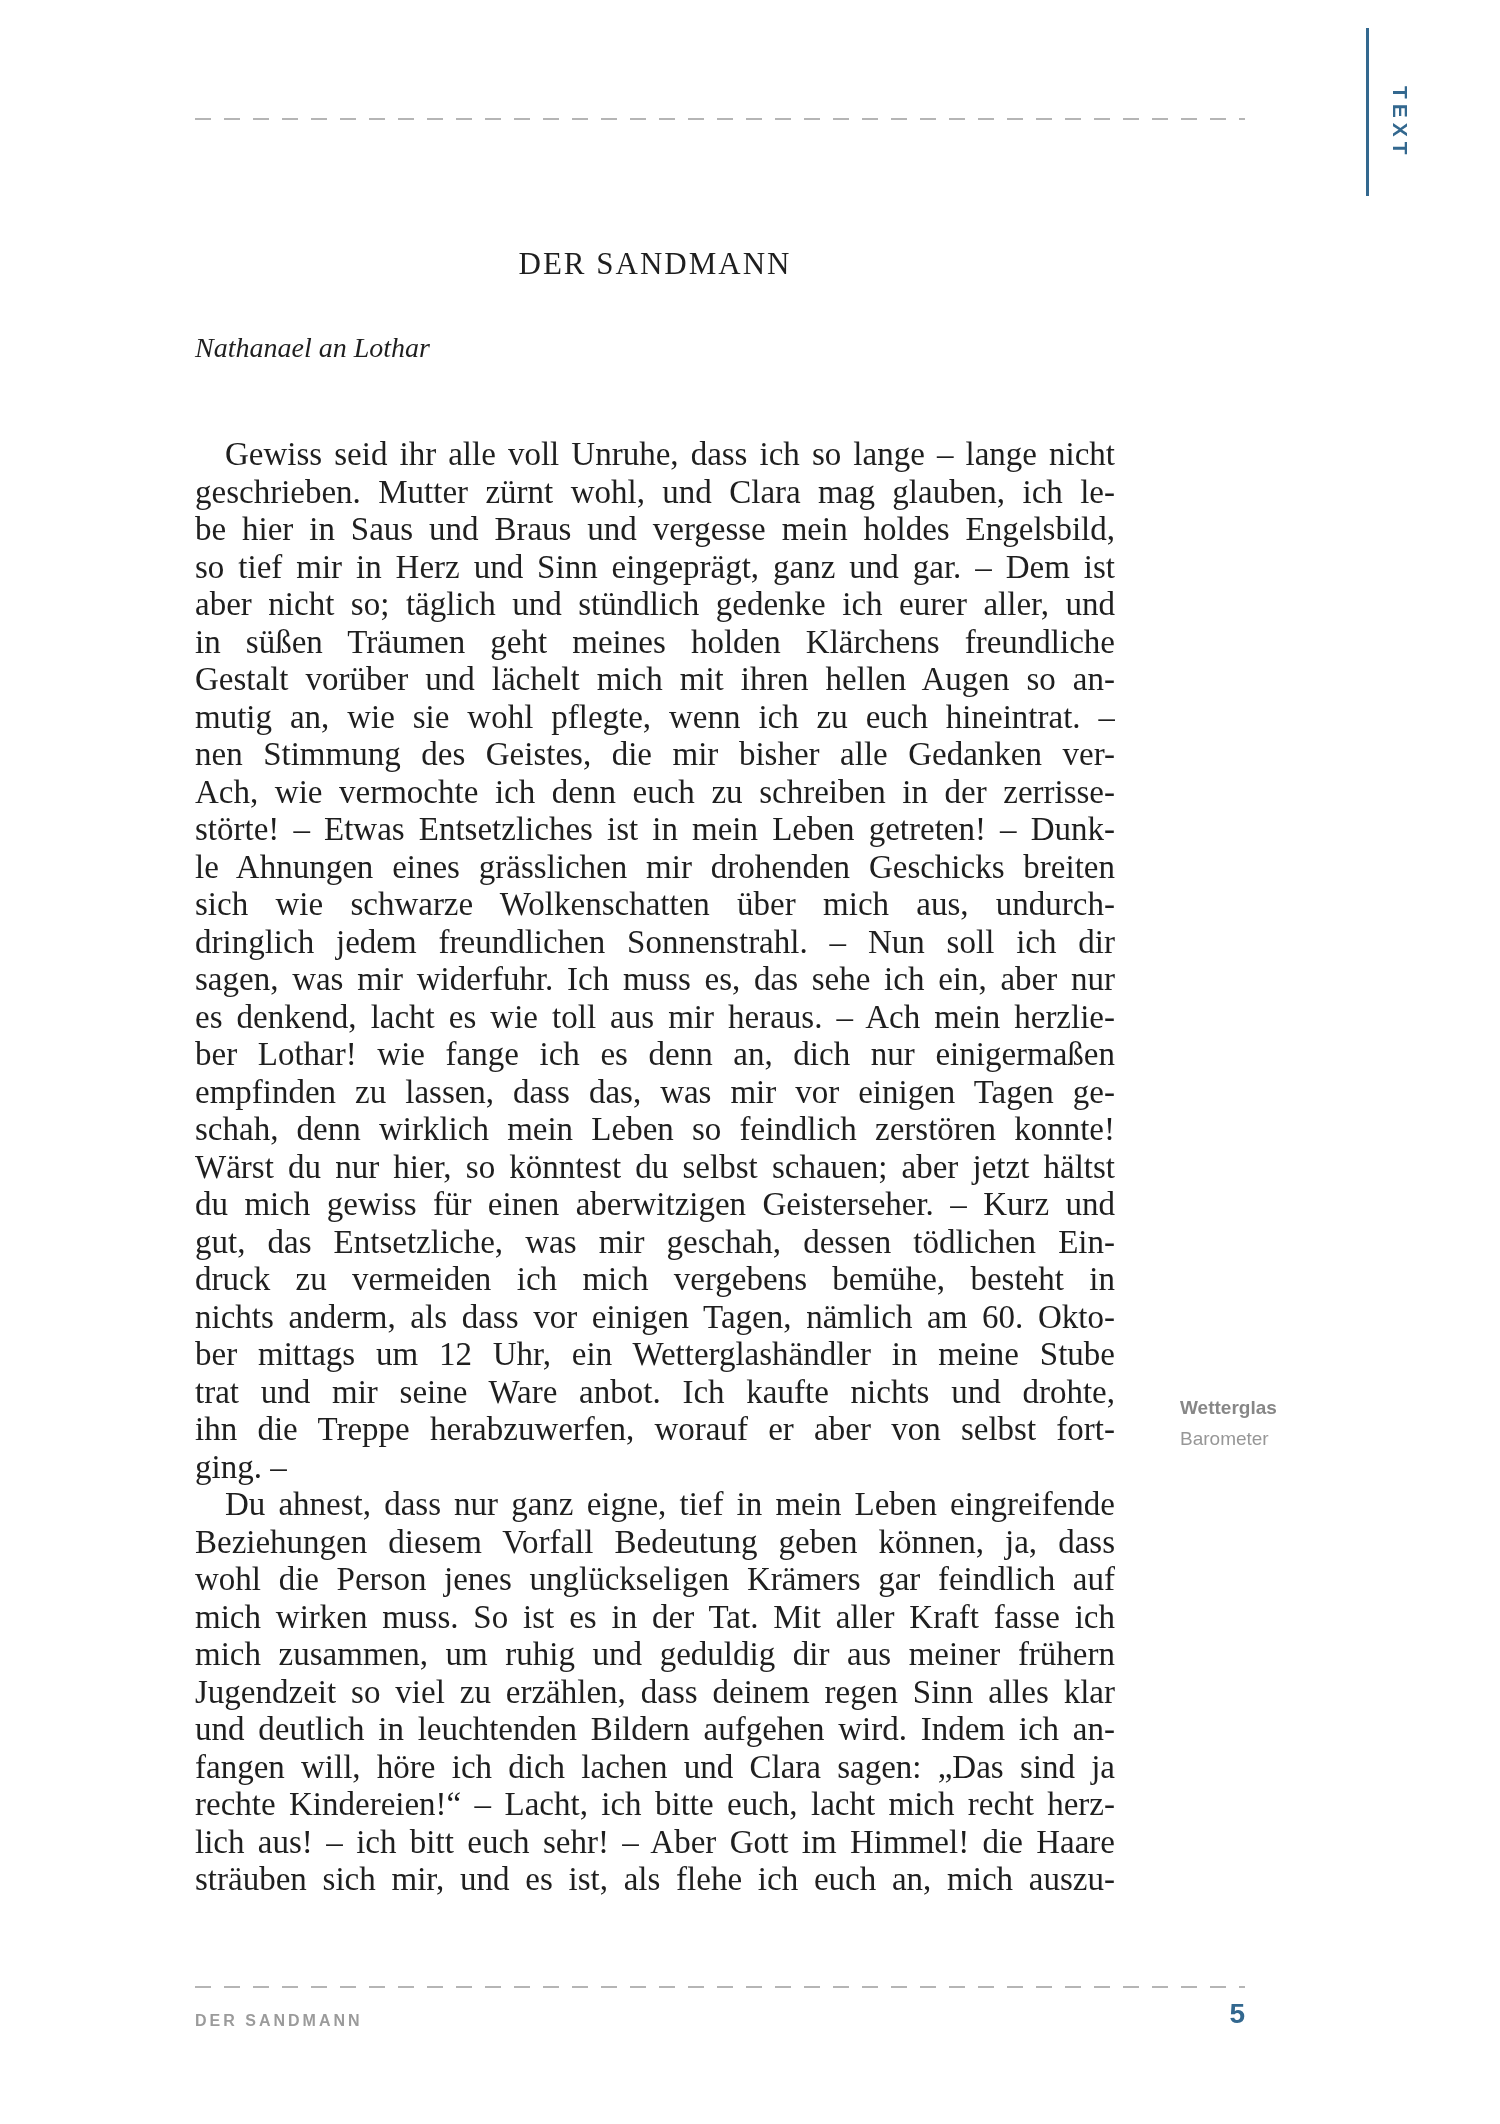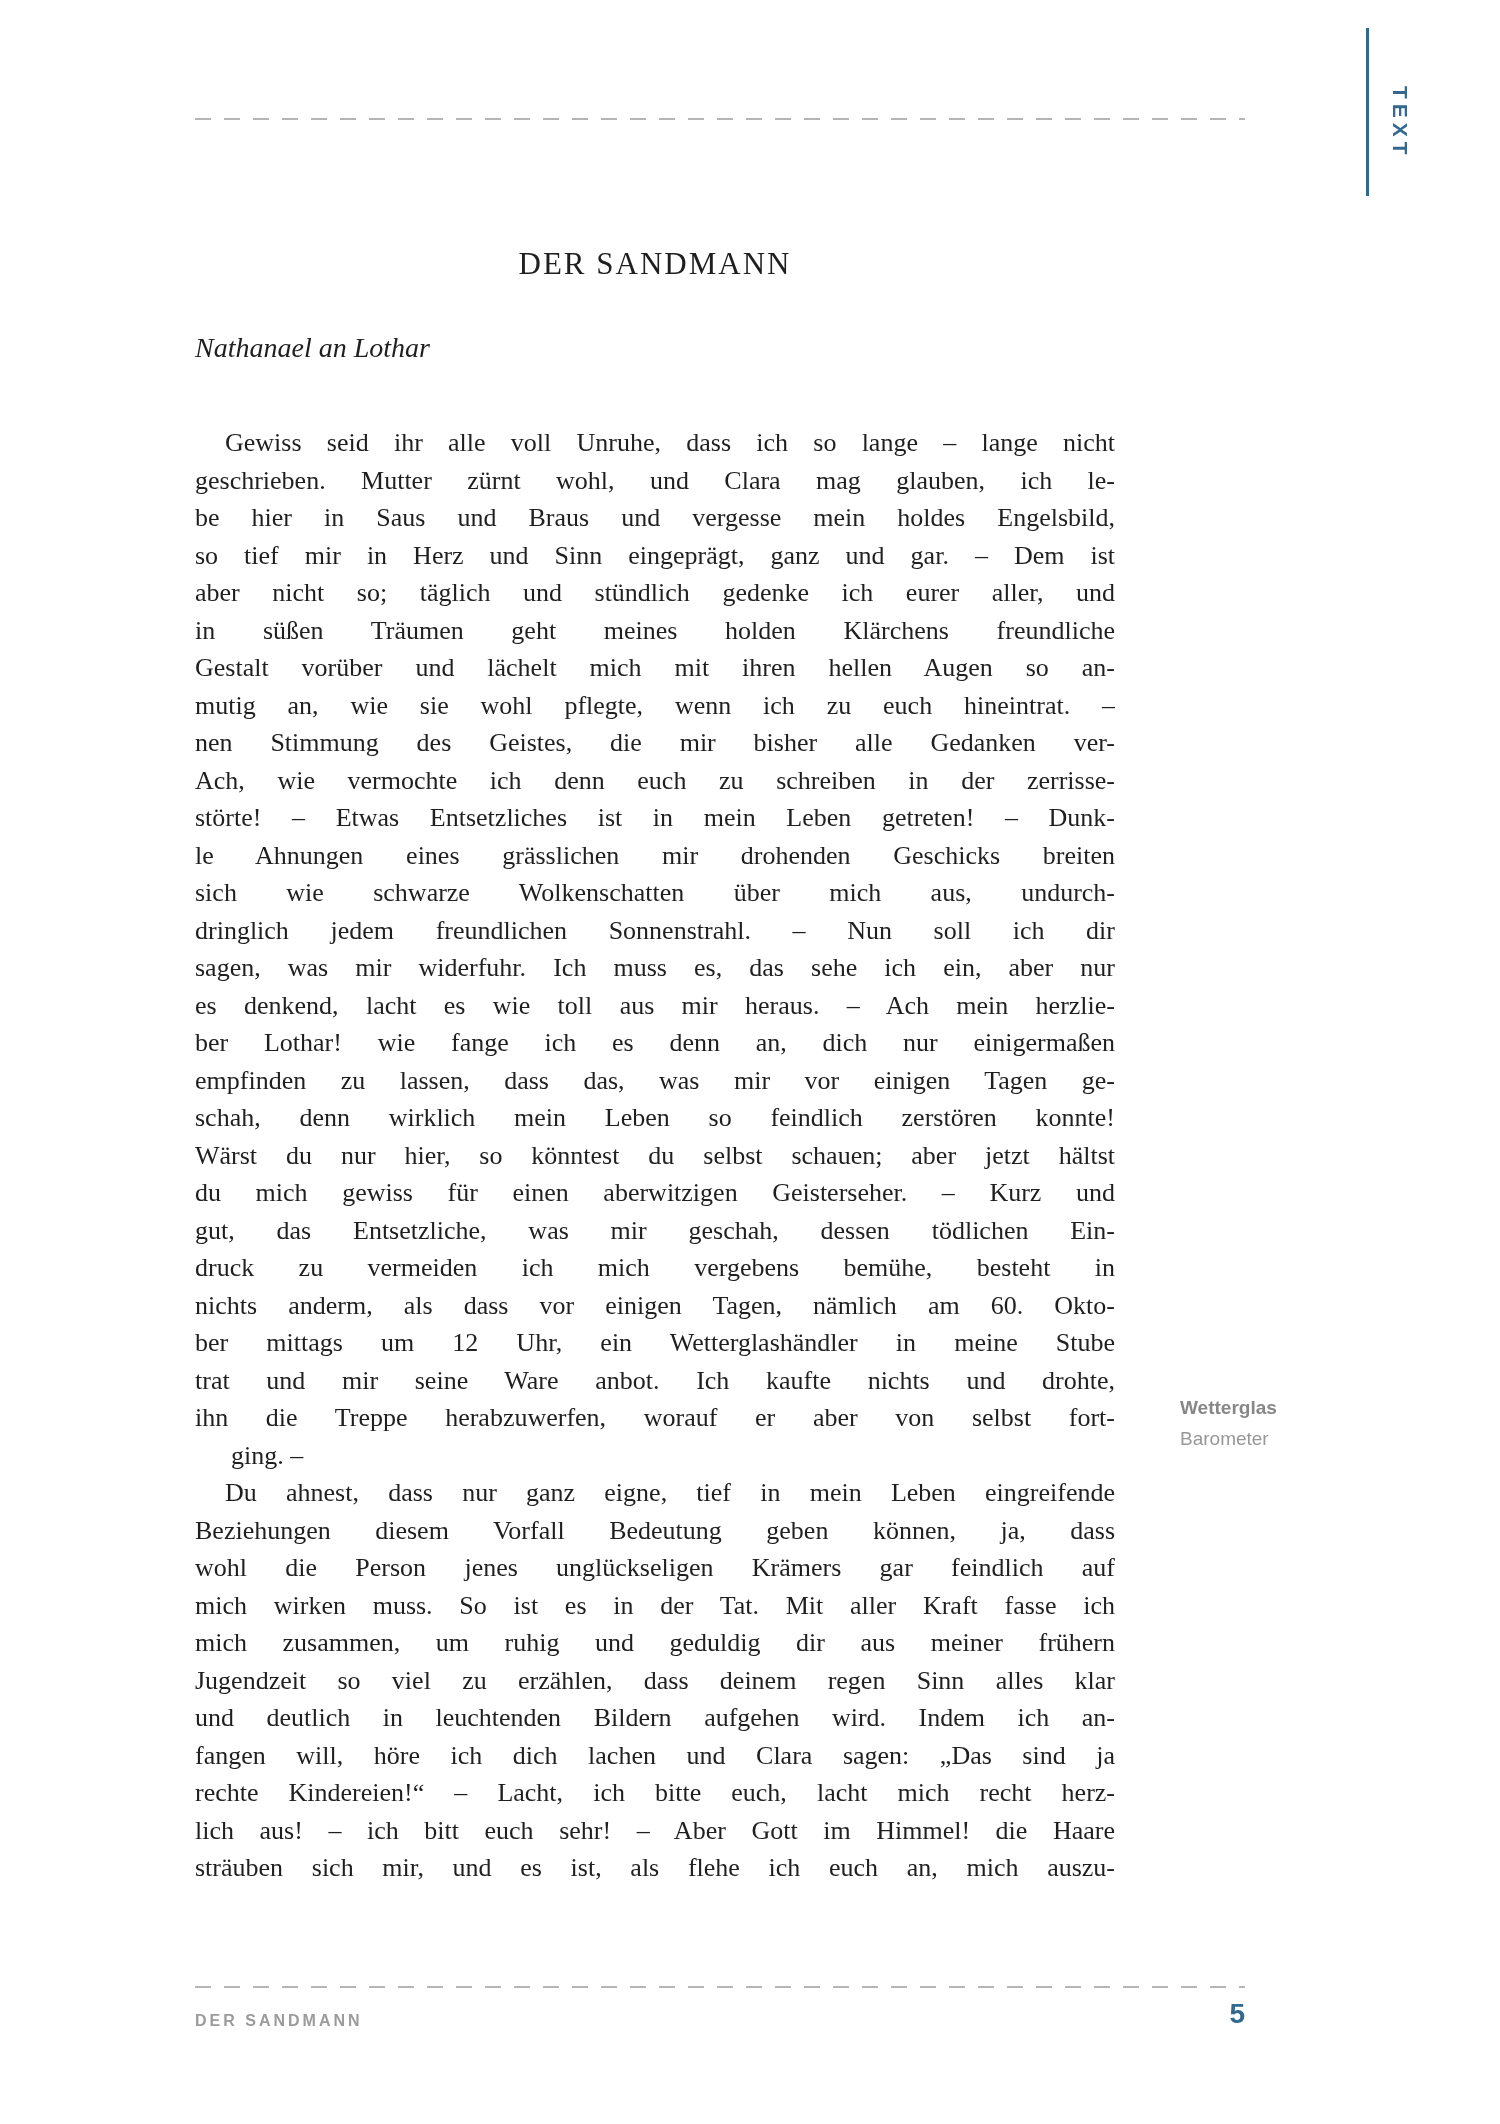--- a/index.html
+++ b/index.html
@@ -43,30 +43,30 @@
   }
   .subtitle {
     position:absolute; left:195px; top:332px; width:920px;
     margin:0; text-align:left;
     font-size:28px; font-weight:normal; font-style:italic;
     color:#1f1f1f;
   }
 
   
   .body-text {
-    position:absolute; left:195px; top:424px; width:920px;
-    font-size:26px; line-height:37.5px; color:#1f1f1f;
+    position:absolute; left:195px; top:436px; width:920px;
+    font-size:33px; line-height:37.5px; color:#1f1f1f;
   }
   .line { position:relative; height:37.5px; overflow:hidden; }
   .line .txt {
     display:block;
     text-align:justify;
     text-align-last:justify;
   }
-  .line.no-just .txt { text-align:center; text-align-last:left;margin-left:36px; }
+  .line.no-just .txt { text-align:center; text-align-last:left; }
   .line.indent .txt { text-indent:30px; }
 
   
   .margin-note {
     position:absolute; left:1180px; width:270px;
     font-family:"Liberation Sans", sans-serif;
     font-size:19px; line-height:31px; color:#8f8f8f;
   }
   .margin-note .note-term  { display:block; font-weight:bold; color:#878787; }
   .margin-note .note-gloss { display:block; color:#979797; }

